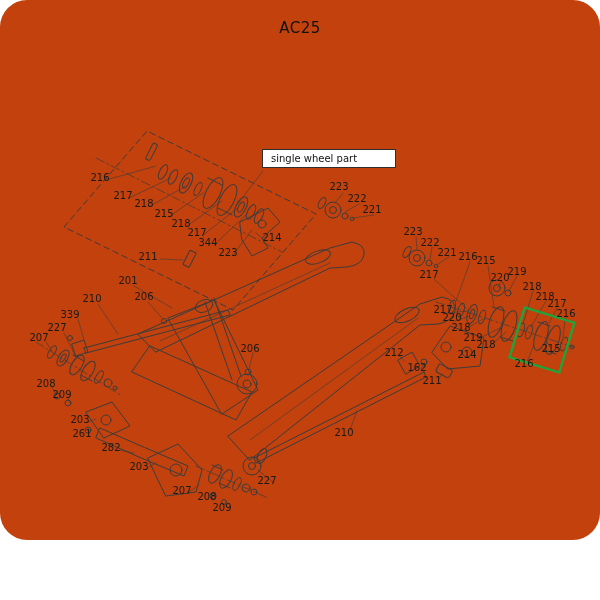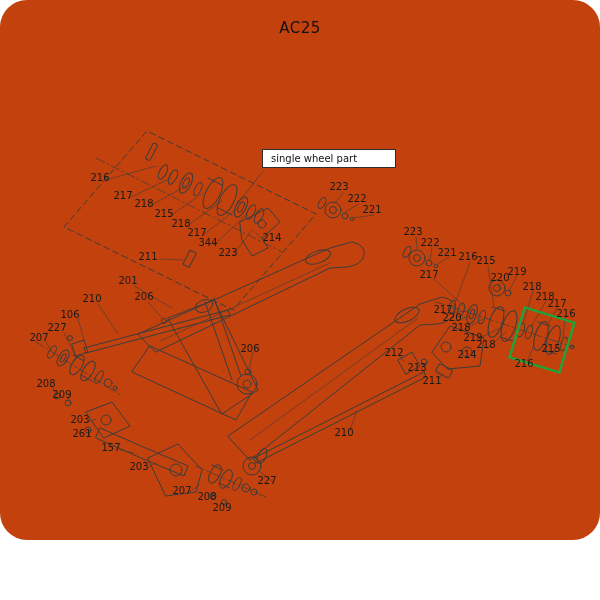--- a/index.html
+++ b/index.html
@@ -209,37 +209,37 @@
       <div class="part-label" style="left: 208px; top: 243px;">344</div>
       <div class="part-label" style="left: 228px; top: 253px;">223</div>
       <div class="part-label" style="left: 272px; top: 238px;">214</div>
       <div class="part-label" style="left: 148px; top: 257px;">211</div>
       <div class="part-label" style="left: 339px; top: 187px;">223</div>
       <div class="part-label" style="left: 357px; top: 199px;">222</div>
       <div class="part-label" style="left: 372px; top: 210px;">221</div>
       <div class="part-label" style="left: 128px; top: 281px;">201</div>
       <div class="part-label" style="left: 92px; top: 299px;">210</div>
       <div class="part-label" style="left: 144px; top: 297px;">206</div>
-      <div class="part-label" style="left: 70px; top: 315px;">106</div>
+      <div class="part-label" style="left: 70px; top: 315px;">339</div>
       <div class="part-label" style="left: 57px; top: 328px;">227</div>
       <div class="part-label" style="left: 39px; top: 338px;">207</div>
       <div class="part-label" style="left: 46px; top: 384px;">208</div>
       <div class="part-label" style="left: 62px; top: 395px;">209</div>
       <div class="part-label" style="left: 80px; top: 420px;">203</div>
       <div class="part-label" style="left: 82px; top: 434px;">261</div>
-      <div class="part-label" style="left: 111px; top: 448px;">157</div>
+      <div class="part-label" style="left: 111px; top: 448px;">282</div>
       <div class="part-label" style="left: 139px; top: 467px;">203</div>
       <div class="part-label" style="left: 182px; top: 491px;">207</div>
       <div class="part-label" style="left: 207px; top: 497px;">208</div>
       <div class="part-label" style="left: 222px; top: 508px;">209</div>
       <div class="part-label" style="left: 267px; top: 481px;">227</div>
       <div class="part-label" style="left: 344px; top: 433px;">210</div>
       <div class="part-label" style="left: 250px; top: 349px;">206</div>
       <div class="part-label" style="left: 394px; top: 353px;">212</div>
-      <div class="part-label" style="left: 417px; top: 368px;">213</div>
+      <div class="part-label" style="left: 417px; top: 368px;">162</div>
       <div class="part-label" style="left: 432px; top: 381px;">211</div>
       <div class="part-label" style="left: 413px; top: 232px;">223</div>
       <div class="part-label" style="left: 430px; top: 243px;">222</div>
       <div class="part-label" style="left: 447px; top: 253px;">221</div>
       <div class="part-label" style="left: 468px; top: 257px;">216</div>
       <div class="part-label" style="left: 486px; top: 261px;">215</div>
       <div class="part-label" style="left: 429px; top: 275px;">217</div>
       <div class="part-label" style="left: 500px; top: 278px;">220</div>
       <div class="part-label" style="left: 517px; top: 272px;">219</div>
       <div class="part-label" style="left: 532px; top: 287px;">218</div>

